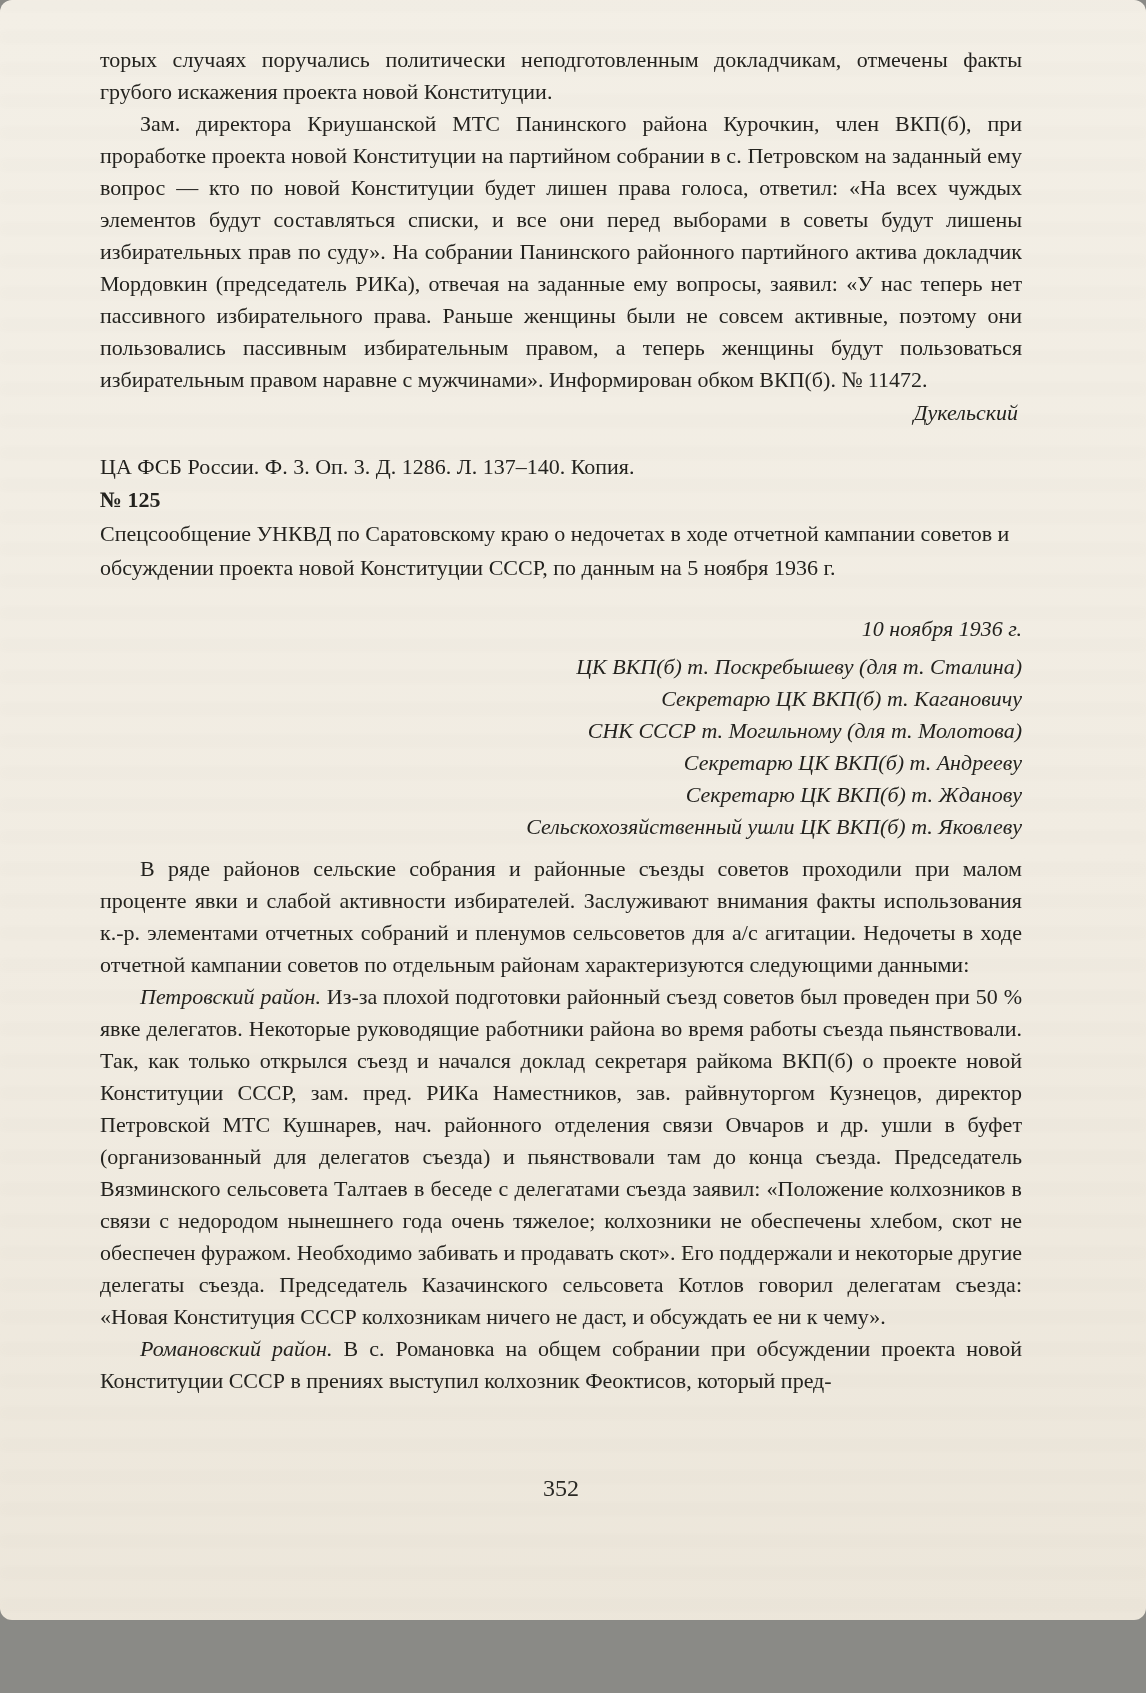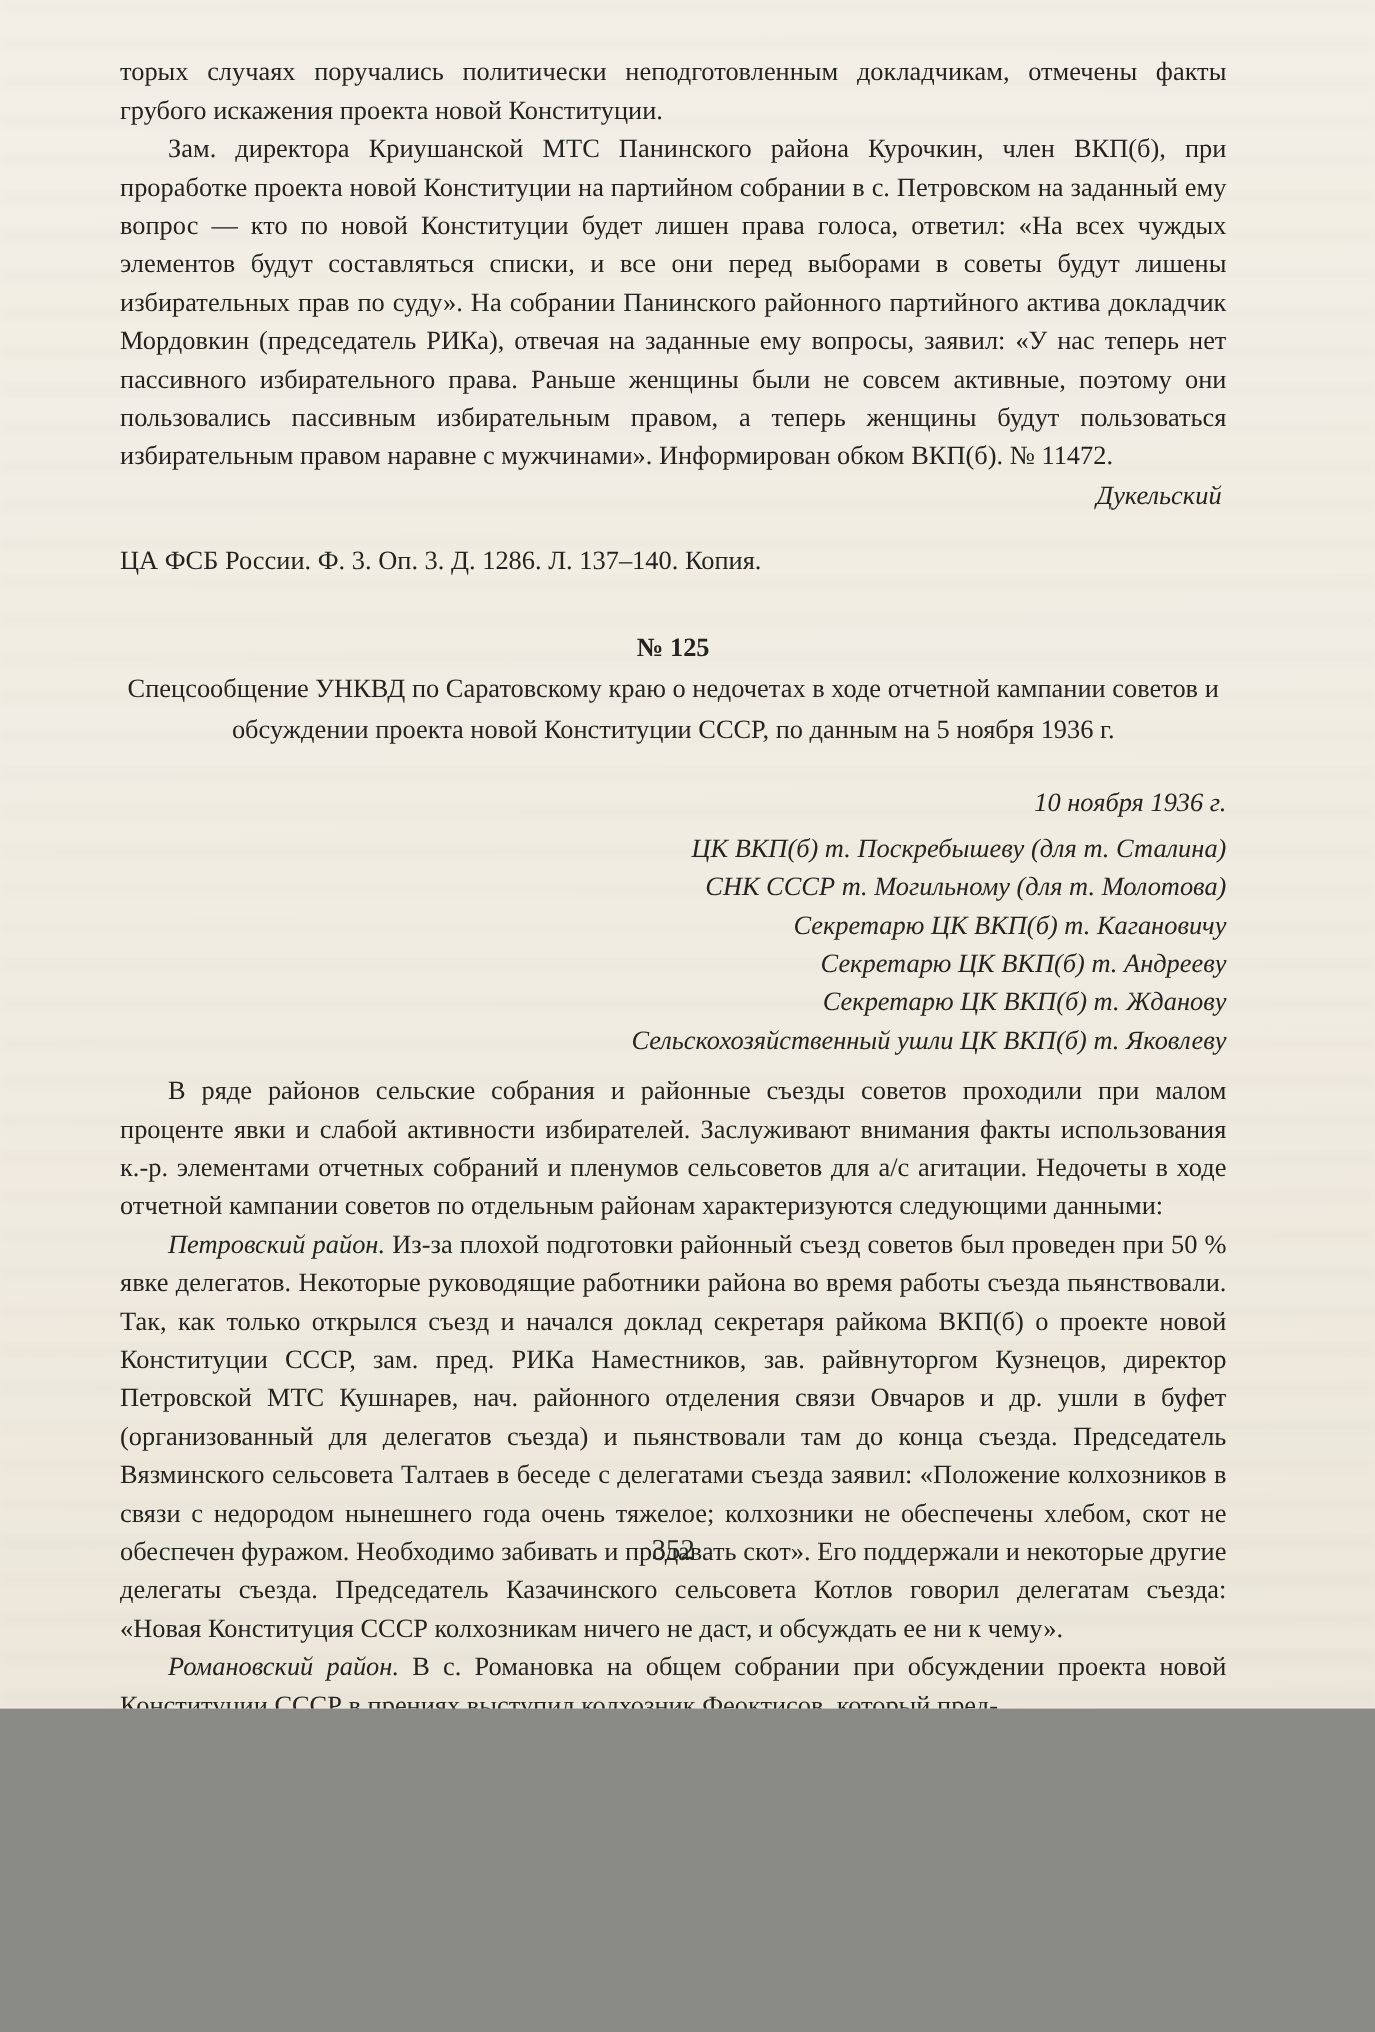--- a/index.html
+++ b/index.html
@@ -3,26 +3,27 @@
 <meta charset="utf-8">
 <style>
   html, body {
     margin: 0;
     padding: 0;
     background: #8a8a86;
   }
   .page {
     position: relative;
     width: 1146px;
-    height: 1424px;
+    height: 1620px;
     margin: 0 auto;
     background: linear-gradient(175deg, #f3efe6 0%, #f1ece2 55%, #ece6da 100%);
     font-family: "Liberation Serif", "DejaVu Serif", serif;
     color: #24231f;
     overflow: hidden;
+    border-radius: 12px;
   }
   
   .bleed {
     position: absolute;
     inset: 0;
     background: repeating-linear-gradient(
       180deg,
       rgba(90, 85, 75, 0.05) 0px,
       rgba(90, 85, 75, 0.05) 10px,
       rgba(0, 0, 0, 0) 10px,
@@ -48,23 +49,22 @@
     text-align: right;
     font-style: italic;
     margin-top: 1px;
     margin-right: 4px;
   }
   .archive {
     margin-top: 22px;
     text-align: left;
   }
   .doc-head {
-    margin-top: 40px;
     font-weight: bold;
-    text-align: center;
+    text-align: left;
     line-height: 34px;
   }
   .doc-number { font-weight: bold; }
   .doc-title { font-weight: normal; }
   .doc-date {
     margin-top: 28px;
     text-align: right;
     font-style: italic;
   }
   .addressees {
@@ -104,22 +104,22 @@
 
     <div class="doc-head">
       <p class="doc-number">№ 125</p>
       <p class="doc-title">Спецсообщение УНКВД по Саратовскому краю о недочетах в ходе отчетной кампании советов и обсуждении проекта новой Конституции СССР, по данным на 5 ноября 1936 г.</p>
     </div>
 
     <p class="doc-date">10 ноября 1936 г.</p>
 
     <div class="addressees">
       <div class="addressee">ЦК ВКП(б) т. Поскребышеву (для т. Сталина)</div>
+      <div class="addressee">Секретарю ЦК ВКП(б) т. Кагановичу</div>
       <div class="addressee">СНК СССР т. Могильному (для т. Молотова)</div>
-      <div class="addressee">Секретарю ЦК ВКП(б) т. Кагановичу</div>
       <div class="addressee">Секретарю ЦК ВКП(б) т. Андрееву</div>
       <div class="addressee">Секретарю ЦК ВКП(б) т. Жданову</div>
       <div class="addressee">Сельскохозяйственный ушли ЦК ВКП(б) т. Яковлеву</div>
     </div>
 
     <p class="body-para intro indent">В ряде районов сельские собрания и районные съезды советов проходили при малом проценте явки и слабой активности избирателей. Заслуживают внимания факты использования к.-р. элементами отчетных собраний и пленумов сельсоветов для а/с агитации. Недочеты в ходе отчетной кампании советов по отдельным районам характеризуются следующими данными:</p>
 
     <p class="body-para indent">
       <span class="district-lead">Петровский район.</span>
       <span>Из-за плохой подготовки районный съезд советов был проведен при 50 % явке делегатов. Некоторые руководящие работники района во время работы съезда пьянствовали. Так, как только открылся съезд и начался доклад секретаря райкома ВКП(б) о проекте новой Конституции СССР, зам. пред. РИКа Наместников, зав. райвнуторгом Кузнецов, директор Петровской МТС Кушнарев, нач. районного отделения связи Овчаров и др. ушли в буфет (организованный для делегатов съезда) и пьянствовали там до конца съезда. Председатель Вязминского сельсовета Талтаев в беседе с делегатами съезда заявил: «Положение колхозников в связи с недородом нынешнего года очень тяжелое; колхозники не обеспечены хлебом, скот не обеспечен фуражом. Необходимо забивать и продавать скот». Его поддержали и некоторые другие делегаты съезда. Председатель Казачинского сельсовета Котлов говорил делегатам съезда: «Новая Конституция СССР колхозникам ничего не даст, и обсуждать ее ни к чему».</span>

